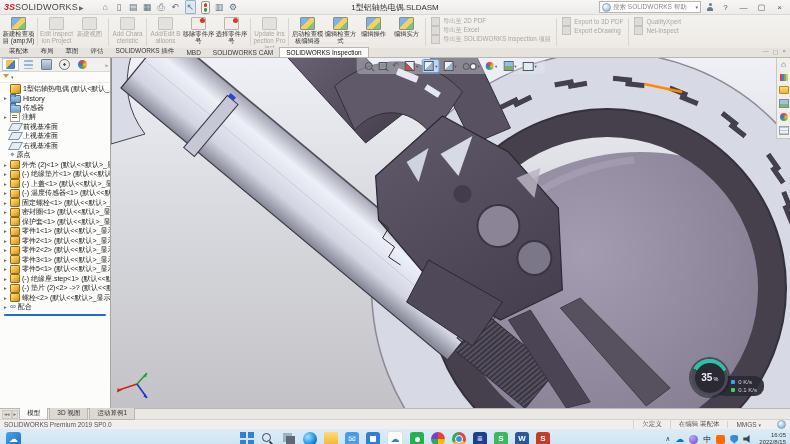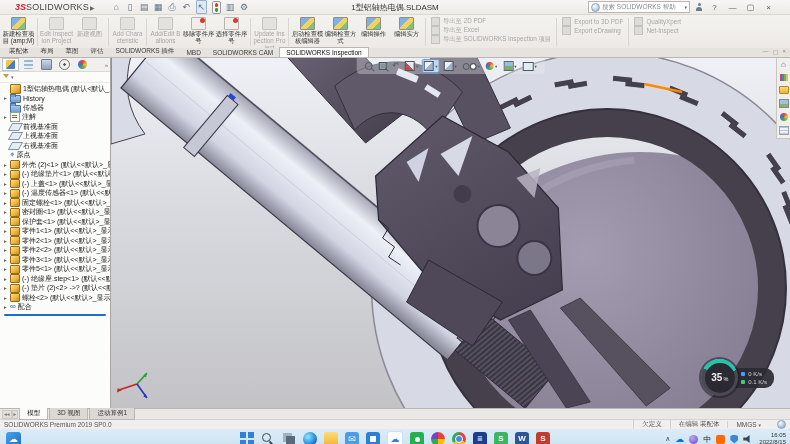--- a/index.html
+++ b/index.html
@@ -2,21 +2,21 @@
 <html><head>
 <meta charset="utf-8">
 <style>
   html,body{margin:0;padding:0}
   body{width:790px;height:444px;overflow:hidden;position:relative;background:#ecebe9;
        font-family:"Liberation Sans",sans-serif;font-size:8px;color:#222}
   .row{display:flex;align-items:center}
 
   
   .titlebar{height:14px;background:linear-gradient(#f7f6f5,#edebe8);border-bottom:1px solid #dbd8d4;
-            display:flex;align-items:center;padding:0 15px;gap:3px;position:relative}
+            display:flex;align-items:center;padding:0 4px;gap:3px;position:relative}
   .brand-mark{color:#d11f26;font-weight:bold;font-style:italic;font-size:9px}
   .brand-name{font-weight:normal;font-size:9px;color:#4a4a4a;letter-spacing:.2px}
   .brand-arrow{font-size:6px;color:#666;margin-left:1px}
   .qa{display:flex;align-items:center;gap:5px;margin-left:14px}
   .qa-btn{height:12px;min-width:9px;text-align:center;color:#5e7182;font-size:9px;line-height:12px}
   .qa-btn.sel{border:1px solid #9ab2c8;background:#dcE9f5;border-radius:1px}
   .traffic{width:7px;height:11px;border:1px solid #9a9a96;border-radius:2px;
            background:radial-gradient(circle at 50% 28%,#d83a2e 1.6px,transparent 2px),
                       radial-gradient(circle at 50% 72%,#2ca03c 1.6px,transparent 2px),#f6f6f4}
   .doc-title{position:absolute;left:50%;top:2px;transform:translateX(-50%);font-size:8px;color:#333;white-space:nowrap}
@@ -104,21 +104,21 @@
             border-bottom:1px solid #c9c6c2;display:flex;flex-direction:column;align-items:center;gap:5px}
   .tp-ic{font-size:8px;line-height:8px;color:#3a6ea5}
   .tp-books{width:8px;height:7px;background:repeating-linear-gradient(90deg,#c0504d 0 2px,#4a7fc0 2px 4px,#6fae6f 4px 6px,#e8c33a 6px 8px)}
   .tp-folder{width:8px;height:6px;background:linear-gradient(#ffd97a,#f0b52e);border:1px solid #b5892a;border-radius:0 1px 1px 1px}
   .tp-pic{width:8px;height:7px;border:1px solid #888;background:linear-gradient(#9cc3e8 60%,#86b370 60%)}
   .tp-ball{width:8px;height:8px;border-radius:50%;background:conic-gradient(#e34040,#e8c33a,#46b050,#3f72d0,#e34040)}
   .tp-grid{width:8px;height:7px;background:repeating-linear-gradient(#b9c6d4 0 1.4px,#eef2f6 1.4px 2.8px);border:1px solid #98a6b4}
 
   .triad{position:absolute;left:3px;bottom:6px}
 
-  .mon{position:absolute;right:16px;bottom:12px;display:flex;align-items:center}
+  .mon{position:absolute;right:26px;bottom:12px;display:flex;align-items:flex-end}
   .mon-pill{background:rgba(43,42,51,.92);border-radius:9px;padding:3px 7px 3px 16px;margin-left:-13px;display:flex;flex-direction:column;gap:2px}
   .mon-row{display:flex;align-items:center;gap:3px;font-size:6px;color:#cdd2dc;white-space:nowrap}
   .dot-up{width:4px;height:4px;border-radius:1px;background:#3da1ff;flex:none}
   .dot-down{width:4px;height:4px;border-radius:1px;background:#3ed06f;flex:none}
   .gauge{width:37px;height:37px;border-radius:50%;flex:none;z-index:2;
          background:conic-gradient(from 300deg,#25c4ad 0 126deg,#4a4a55 126deg 360deg);
          display:flex;align-items:center;justify-content:center;box-shadow:0 0 0 2px rgba(30,30,38,.55)}
   .gauge-in{width:30px;height:30px;border-radius:50%;background:#2b2a33;color:#eceef2;display:flex;align-items:baseline;justify-content:center;font-size:10px;font-weight:bold;padding-top:9px;box-sizing:border-box}
   .gauge-in .pct{font-size:5.5px;font-weight:normal;margin-left:1px}
 

